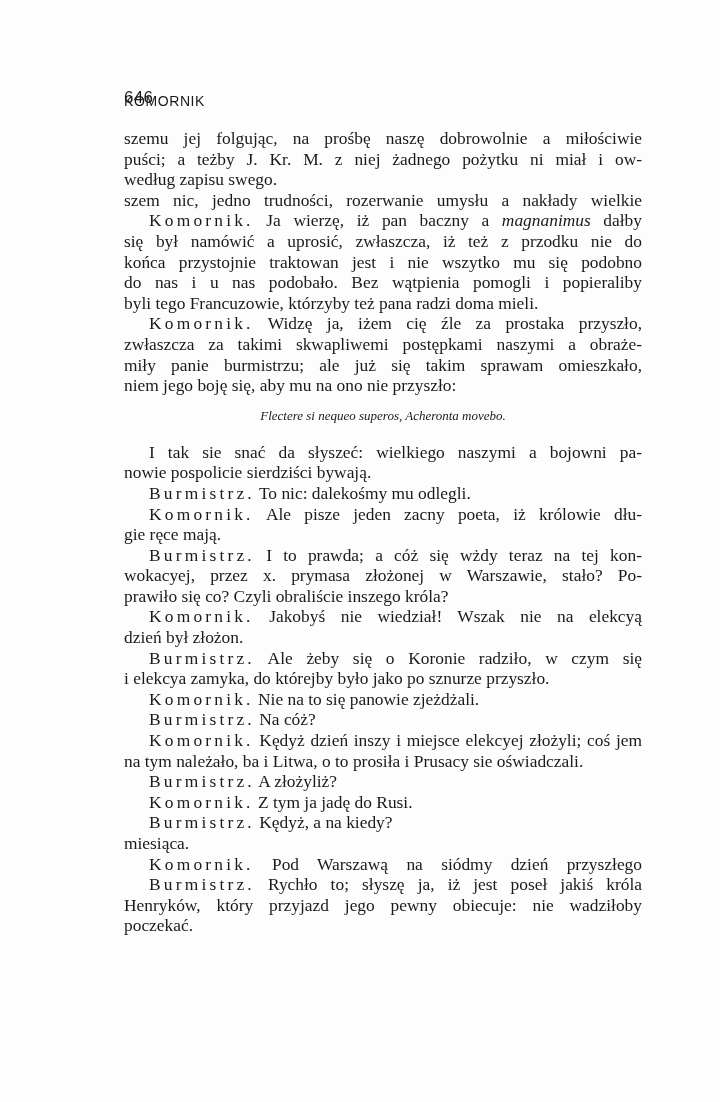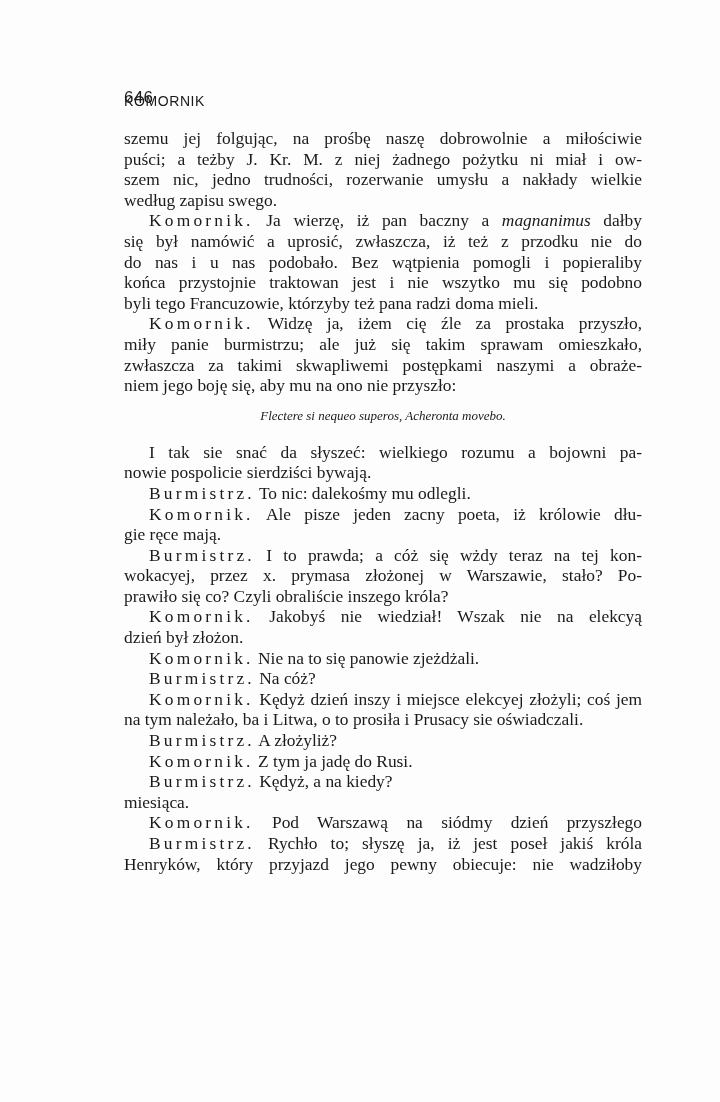--- a/index.html
+++ b/index.html
@@ -90,56 +90,60 @@
 <div class="page">
   <div class="header">
     <span class="page-number">646</span>
     <span class="running-head">KOMORNIK</span>
   </div>
 
   <div class="body-text" id="body-text">
       <div>
         <span class="line ">szemu jej folgując, na prośbę naszę dobrowolnie a miłościwie</span>
         <span class="line ">puści; a teżby J. Kr. M. z niej żadnego pożytku ni miał i ow-</span>
+        <span class="line last">według zapisu swego.</span>
         <span class="line ">szem nic, jedno trudności, rozerwanie umysłu a nakłady wielkie</span>
-        <span class="line last">według zapisu swego.</span>
       </div>
       <div>
         <span class="line indent"><span class="spk">Komornik.</span><span> Ja wierzę, iż pan baczny a </span><span class="ital">magnanimus</span><span> dałby</span></span>
         <span class="line ">się był namówić a uprosić, zwłaszcza, iż też z przodku nie do</span>
+        <span class="line ">końca przystojnie traktowan jest i nie wszytko mu się podobno</span>
         <span class="line ">do nas i u nas podobało. Bez wątpienia pomogli i popieraliby</span>
-        <span class="line ">końca przystojnie traktowan jest i nie wszytko mu się podobno</span>
         <span class="line last">byli tego Francuzowie, którzyby też pana radzi doma mieli.</span>
       </div>
       <div>
         <span class="line indent"><span class="spk">Komornik.</span><span> Widzę ja, iżem cię źle za prostaka przyszło,</span></span>
+        <span class="line ">zwłaszcza za takimi skwapliwemi postępkami naszymi a obraże-</span>
         <span class="line ">miły panie burmistrzu; ale już się takim sprawam omieszkało,</span>
-        <span class="line ">zwłaszcza za takimi skwapliwemi postępkami naszymi a obraże-</span>
         <span class="line last">niem jego boję się, aby mu na ono nie przyszło:</span>
       </div>
       <div class="quote">Flectere si nequeo superos, Acheronta movebo.</div>
       <div>
-        <span class="line indent">I tak sie snać da słyszeć: wielkiego rozumu a bojowni pa-</span>
+        <span class="line indent">I tak sie snać da słyszeć: wielkiego naszymi a bojowni pa-</span>
         <span class="line last">nowie pospolicie sierdziści bywają.</span>
       </div>
       <div>
         <span class="line indent last"><span class="spk">Burmistrz.</span><span> To nic: dalekośmy mu odlegli.</span></span>
       </div>
       <div>
         <span class="line indent"><span class="spk">Komornik.</span><span> Ale pisze jeden zacny poeta, iż królowie dłu-</span></span>
         <span class="line last">gie ręce mają.</span>
       </div>
       <div>
         <span class="line indent"><span class="spk">Burmistrz.</span><span> I to prawda; a cóż się wżdy teraz na tej kon-</span></span>
         <span class="line ">wokacyej, przez x. prymasa złożonej w Warszawie, stało? Po-</span>
         <span class="line last">prawiło się co? Czyli obraliście inszego króla?</span>
       </div>
       <div>
         <span class="line indent"><span class="spk">Komornik.</span><span> Jakobyś nie wiedział! Wszak nie na elekcyą</span></span>
         <span class="line last">dzień był złożon.</span>
+      </div>
+      <div>
+        <span class="line indent"><span class="spk">Burmistrz.</span><span> Ale żeby się o Koronie radziło, w czym się</span></span>
+        <span class="line last">i elekcya zamyka, do którejby było jako po sznurze przyszło.</span>
       </div>
       <div>
         <span class="line indent last"><span class="spk">Komornik.</span><span> Nie na to się panowie zjeżdżali.</span></span>
       </div>
       <div>
         <span class="line indent last"><span class="spk">Burmistrz.</span><span> Na cóż?</span></span>
       </div>
       <div>
         <span class="line indent"><span class="spk">Komornik.</span><span> Kędyż dzień inszy i miejsce elekcyej złożyli; coś jem</span></span>
         <span class="line last">na tym należało, ba i Litwa, o to prosiła i Prusacy sie oświadczali.</span>
@@ -153,15 +157,16 @@
       <div>
         <span class="line indent last"><span class="spk">Burmistrz.</span><span> Kędyż, a na kiedy?</span></span>
       </div>
       <div>
         <span class="line last">miesiąca.</span>
         <span class="line indent"><span class="spk">Komornik.</span><span> Pod Warszawą na siódmy dzień przyszłego</span></span>
       </div>
       <div>
         <span class="line indent"><span class="spk">Burmistrz.</span><span> Rychło to; słyszę ja, iż jest poseł jakiś króla</span></span>
         <span class="line ">Henryków, który przyjazd jego pewny obiecuje: nie wadziłoby</span>
+        <span class="line last">poczekać.</span>
       </div>
     </div>
 </div>
 
 </body></html>

